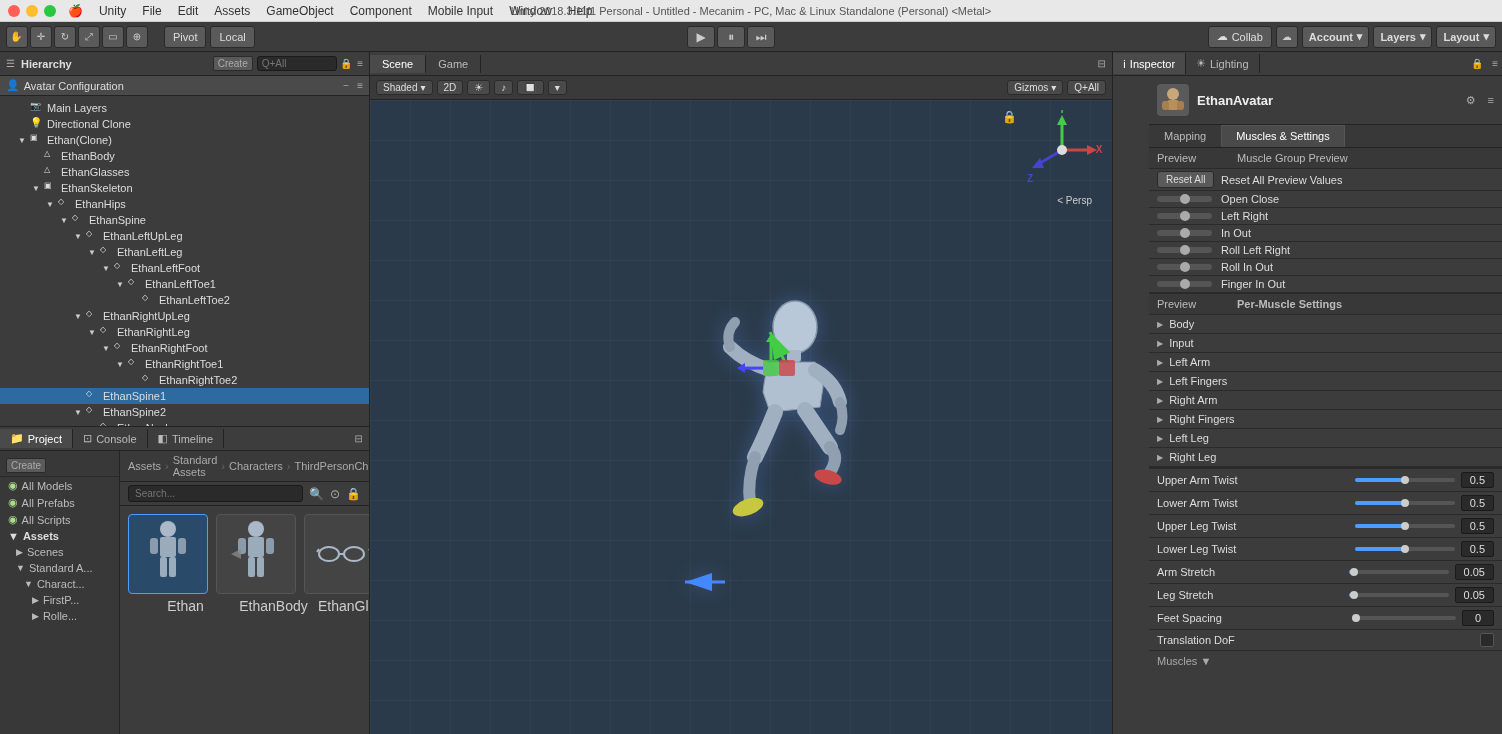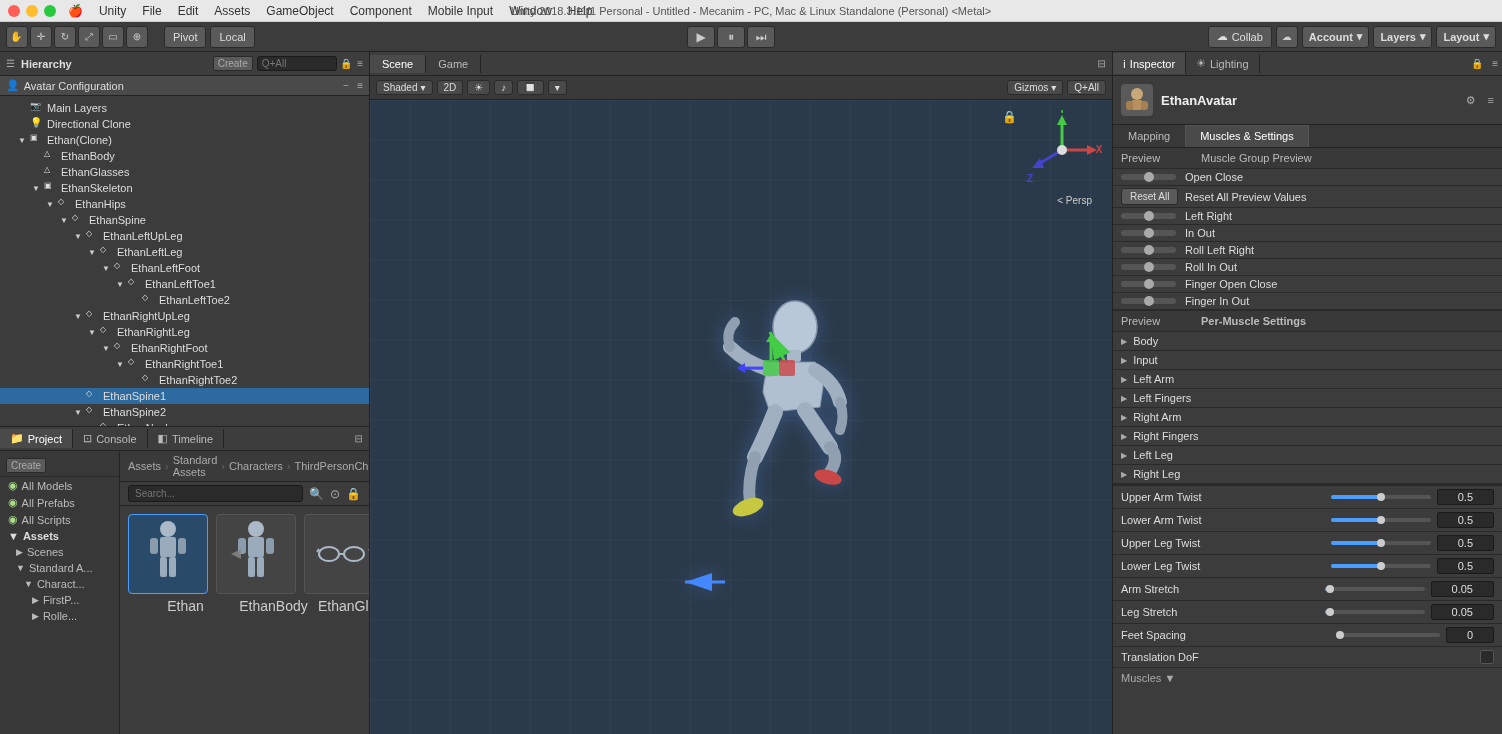--- a/index.html
+++ b/index.html
@@ -314,21 +314,21 @@
     }
     .inspector-tab {
       padding: 3px 10px;
       font-size: 11px;
       color: #bbb;
       cursor: pointer;
       border-right: 1px solid #232323;
       display: flex; align-items: center; gap: 4px;
     }
     .inspector-tab.active { background: #4a4a4a; color: #fff; }
-    .inspector-content { flex: 1; overflow-y: auto; padding: 0; }
+    .inspector-content { flex: 1; overflow-y: auto; padding: 0; margin-left: 36px; }
     .inspector-header {
       display: flex; align-items: center;
       padding: 8px;
       border-bottom: 1px solid #232323;
       gap: 8px;
     }
     .avatar-icon {
       width: 32px; height: 32px;
       background: #5a5a5a;
       border-radius: 4px;
@@ -435,21 +435,21 @@
     }
     .setting-slider-thumb {
       width: 8px; height: 8px;
       background: #ccc; border-radius: 50%;
       position: absolute; top: -2px;
       transform: translateX(-50%);
     }
     .setting-value {
       font-size: 11px; color: #ddd;
       background: #2a2a2a; border: 1px solid #1a1a1a;
-      border-radius: 2px; padding: 1px 20px;
+      border-radius: 2px; padding: 1px 8px;
       min-width: 32px; text-align: center;
     }
     .setting-checkbox {
       width: 14px; height: 14px;
       background: #2a2a2a; border: 1px solid #555;
       border-radius: 2px;
     }
     .muscles-more {
       padding: 4px 8px;
       font-size: 11px; color: #aaa;
@@ -995,72 +995,64 @@
       </div>
 
       <div class="muscle-section">
         <div class="muscle-header">
           <div class="muscle-header-label">Preview</div>
           <div class="muscle-header-right">Muscle Group Preview</div>
         </div>
 
         <div class="muscle-row">
           <div class="muscle-slider-area">
-            <div class="muscle-slider">
-              <div class="muscle-slider-thumb"></div>
-            </div>
-          </div>
-          <span class="muscle-name">Open Close</span>
-        </div>
-
-        <div class="muscle-row">
-          <div class="muscle-slider-area">
             <button class="reset-all-btn">Reset All</button>
           </div>
           <span class="muscle-name">Reset All Preview Values</span>
         </div>
+
         <div class="muscle-row">
           <div class="muscle-slider-area">
             <div class="muscle-slider">
               <div class="muscle-slider-thumb"></div>
             </div>
           </div>
-          <span class="muscle-name">Left Right</span>
+          <span class="muscle-name">Open Close</span>
         </div>
         <div class="muscle-row">
           <div class="muscle-slider-area">
             <div class="muscle-slider">
               <div class="muscle-slider-thumb"></div>
             </div>
           </div>
-          <span class="muscle-name">In Out</span>
+          <span class="muscle-name">Left Right</span>
         </div>
         <div class="muscle-row">
           <div class="muscle-slider-area">
             <div class="muscle-slider">
               <div class="muscle-slider-thumb"></div>
             </div>
           </div>
-          <span class="muscle-name">Roll Left Right</span>
+          <span class="muscle-name">In Out</span>
         </div>
         <div class="muscle-row">
           <div class="muscle-slider-area">
             <div class="muscle-slider">
               <div class="muscle-slider-thumb"></div>
             </div>
           </div>
-          <span class="muscle-name">Roll In Out</span>
+          <span class="muscle-name">Roll Left Right</span>
         </div>
         <div class="muscle-row">
           <div class="muscle-slider-area">
             <div class="muscle-slider">
               <div class="muscle-slider-thumb"></div>
             </div>
           </div>
-          <span class="muscle-name">Finger Open Close</span>
+          <span class="muscle-name">Roll In Out</span>
         </div>
         <div class="muscle-row">
           <div class="muscle-slider-area">
             <div class="muscle-slider">
               <div class="muscle-slider-thumb"></div>
             </div>
           </div>
           <span class="muscle-name">Finger In Out</span>
         </div>
       </div>

